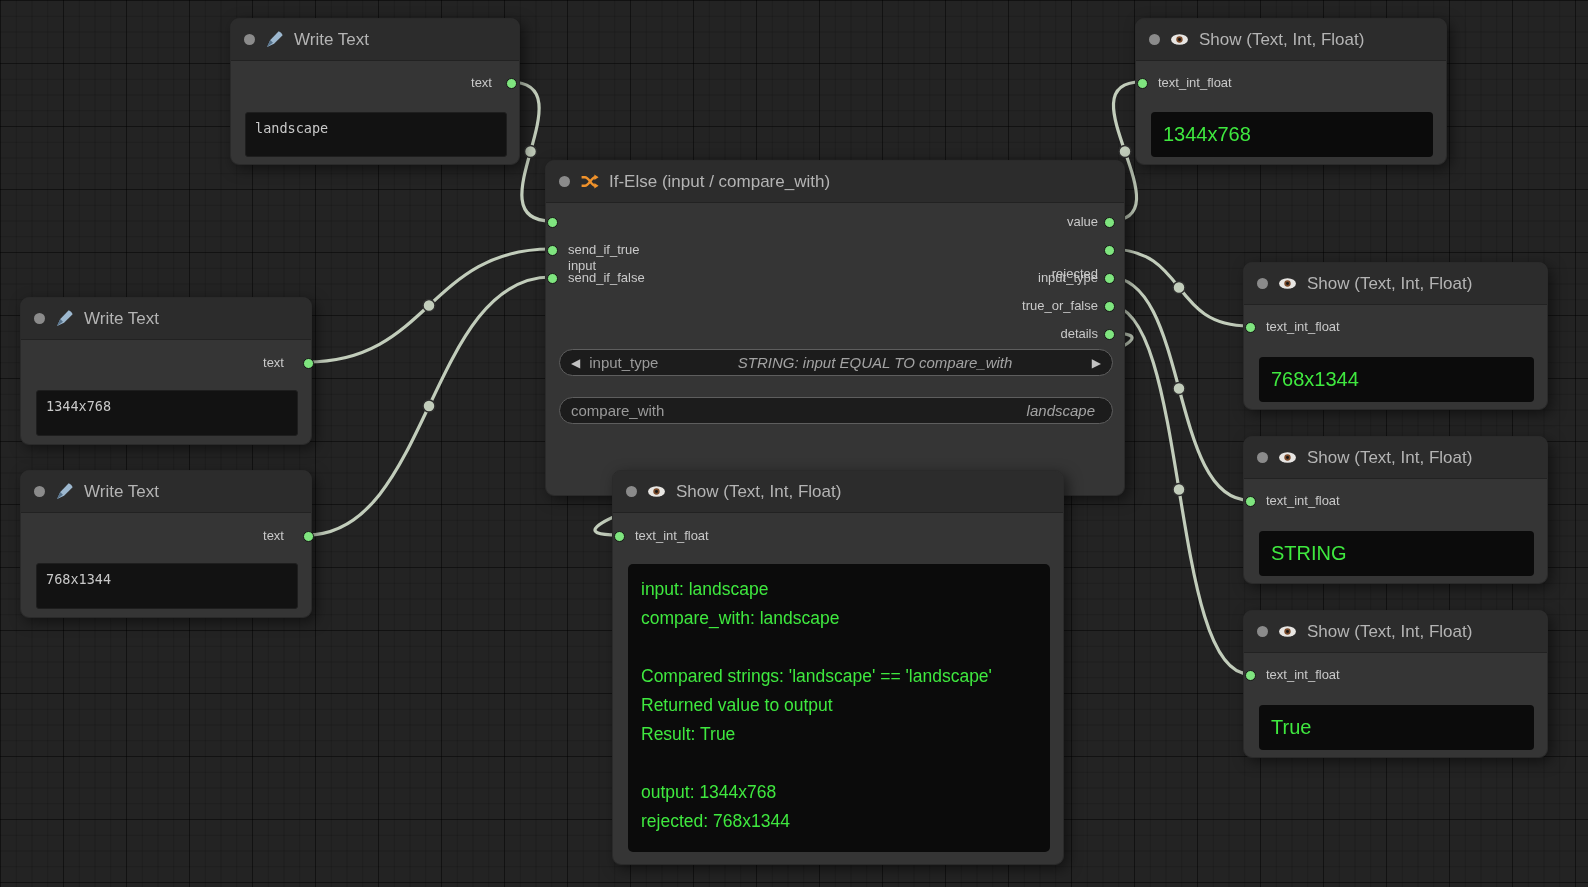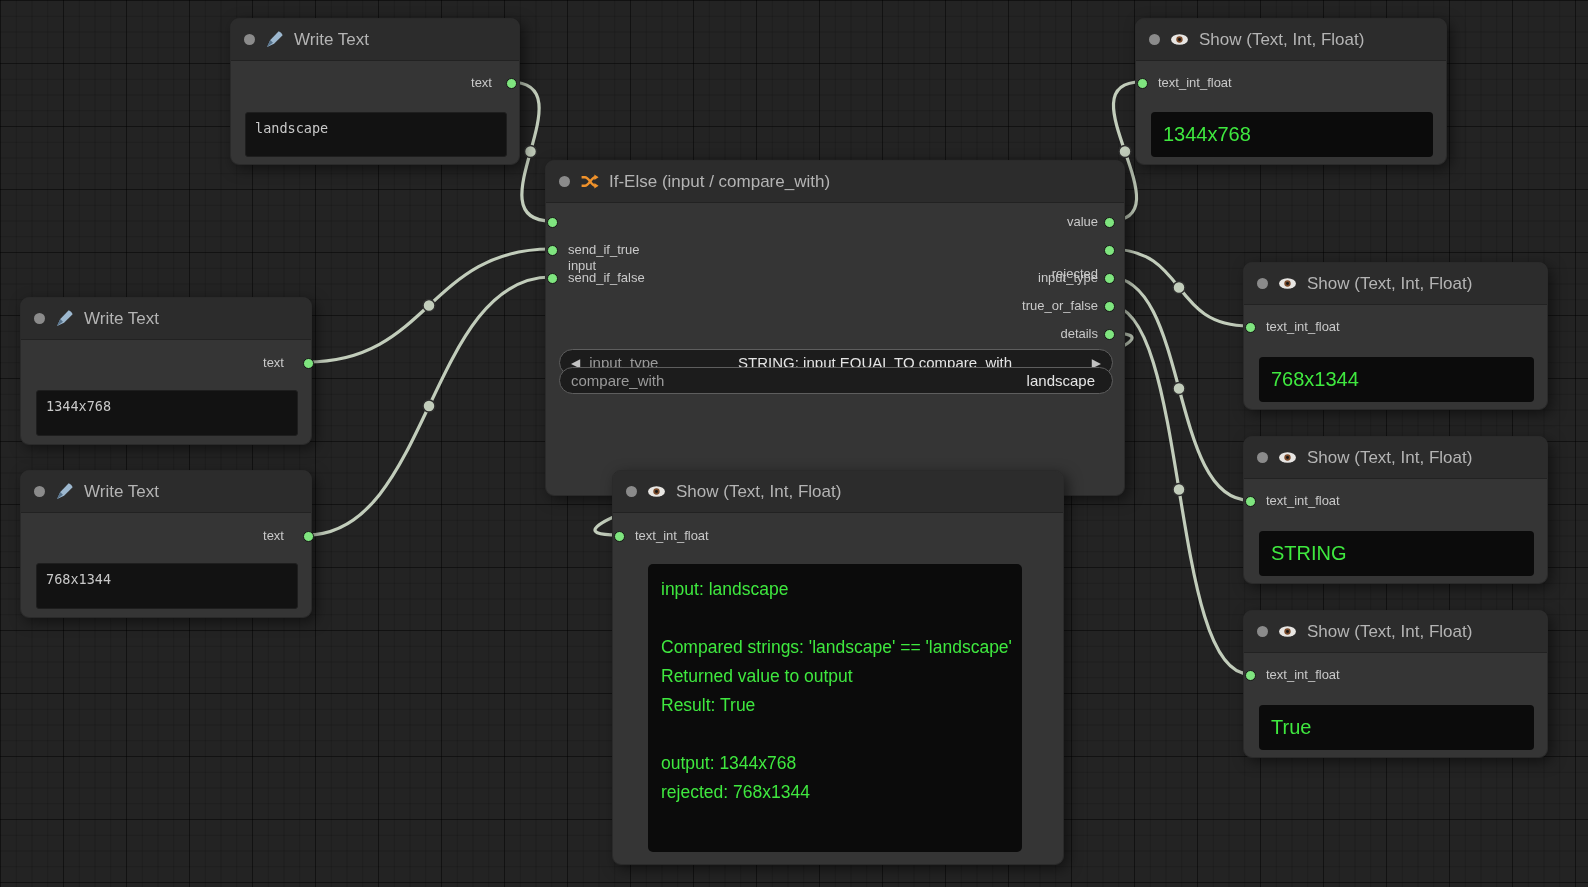--- a/index.html
+++ b/index.html
@@ -58,21 +58,21 @@
   }
   .show-line{height:29px;line-height:29px;white-space:nowrap;}
 
   .widget-pill{
     position:absolute;height:27px;background:#1c1c1c;border:1px solid #5e5e5e;
     border-radius:14px;display:flex;align-items:center;box-sizing:border-box;
     font-size:15px;padding:0 11px;gap:9px;white-space:nowrap;
   }
   .widget-arrow{color:#c2c2c2;font-size:12px;line-height:1;}
   .widget-name{color:#9a9a9a;}
-  .widget-value{color:#e5e5e5;}
+  .widget-value{color:#a3a3a3;font-style:italic;}
   .widget-value.center{flex:1;text-align:center;}
   .widget-spacer{flex:1;}
 </style>
 </head>
 <body>
 
 <div class="canvas">
 
   <svg class="link-layer" width="1588" height="887" viewBox="0 0 1588 887">
       <path d="M 510 82 C 590 82, 471 221, 551 221" class="link-path"></path>
@@ -172,21 +172,21 @@
     <span class="slot-label right" style="right:26px;top:107px;">input_type</span>
     <span class="slot-label right" style="right:26px;top:135px;">true_or_false</span>
     <span class="slot-label right" style="right:26px;top:163px;">details</span>
 
     <div class="widget-pill" style="left:13px;top:188px;width:554px;">
       <span class="widget-arrow">◀</span>
       <span class="widget-name">input_type</span>
       <span class="widget-value center">STRING: input EQUAL TO compare_with</span>
       <span class="widget-arrow">▶</span>
     </div>
-    <div class="widget-pill" style="left:13px;top:206px;width:554px;text-align:center;">
+    <div class="widget-pill" style="left:13px;top:236px;width:554px;text-align:center;">
       <span class="widget-name">compare_with</span>
       <span class="widget-spacer"></span>
       <span class="widget-value" style="padding-right:6px;">landscape</span>
     </div>
   </div>
 
   <div class="node" style="left:1135px;top:18px;width:312px;height:147px;">
     <div class="node-header">
       <span class="collapse-dot"></span>
       <span class="node-icon">
@@ -261,22 +261,23 @@
         <svg viewBox="0 0 18 18">
             <ellipse cx="9" cy="9" rx="8" ry="5" fill="#e8e6e3"></ellipse>
             <circle cx="9" cy="9" r="3" fill="#7a4a2a"></circle>
             <circle cx="9" cy="9" r="1.4" fill="#161616"></circle>
           </svg>
       </span>
       <span class="node-title">Show (Text, Int, Float)</span>
     </div>
     <span class="slot-dot" style="left:1px;top:60px;"></span>
     <span class="slot-label" style="left:22px;top:55px;">text_int_float</span>
-    <div class="show-multiline" style="left:15px;top:93px;width:374px;height:288px;margin-left:20px;">
+    <div class="show-multiline" style="left:15px;top:93px;width:422px;height:288px;">
       <div class="show-line">input: landscape</div>
+      <div class="show-line">compare_with: landscape</div>
       <div class="show-line"></div>
       <div class="show-line">Compared strings: 'landscape' == 'landscape'</div>
       <div class="show-line">Returned value to output</div>
       <div class="show-line">Result: True</div>
       <div class="show-line"></div>
       <div class="show-line">output: 1344x768</div>
       <div class="show-line">rejected: 768x1344</div>
     </div>
   </div>
 

